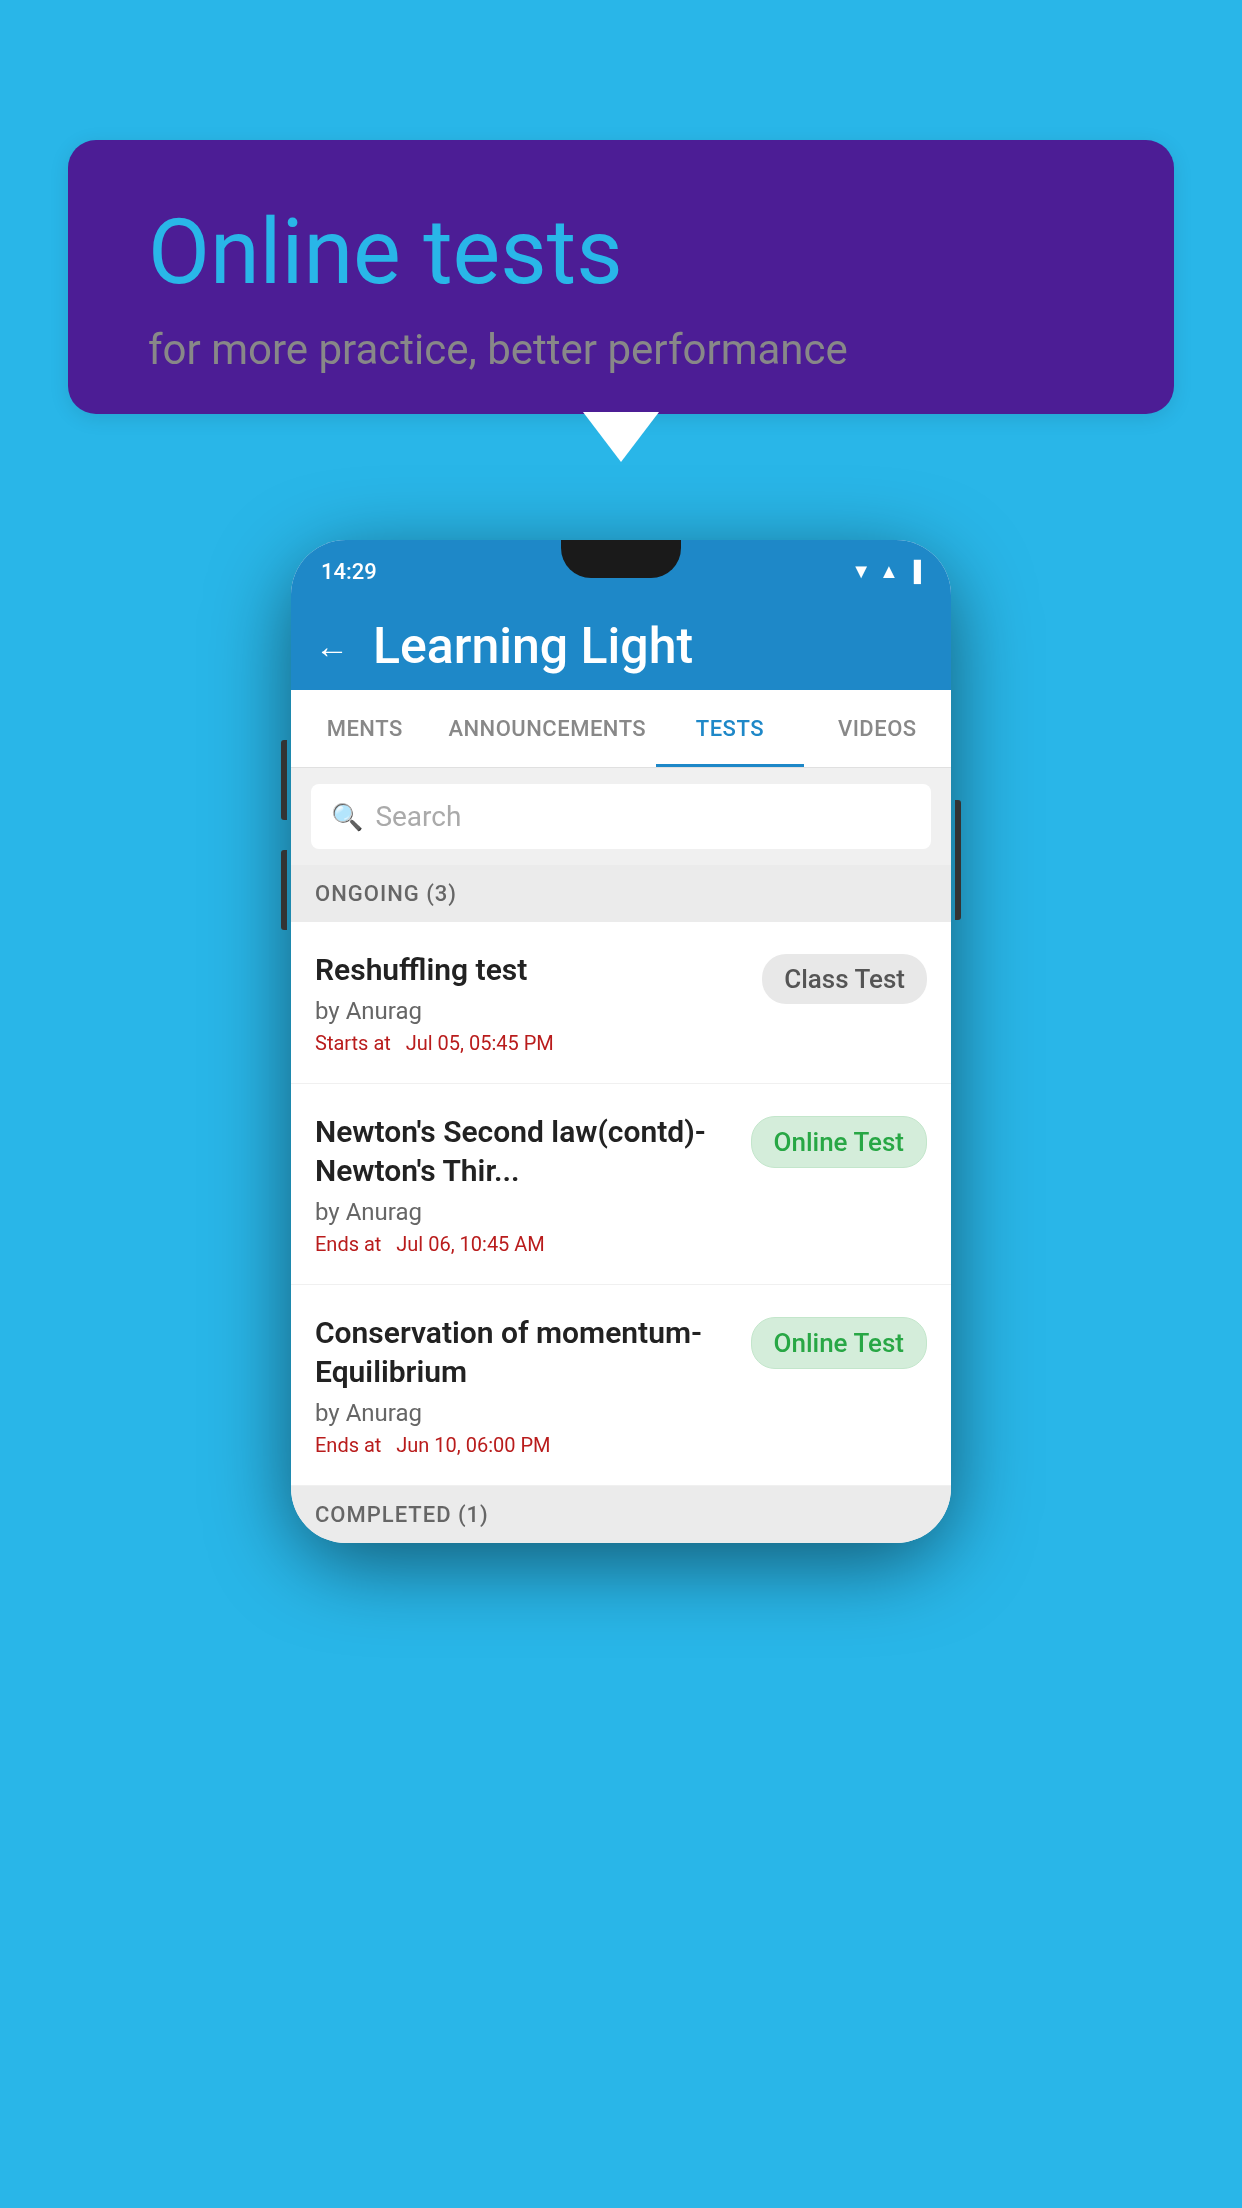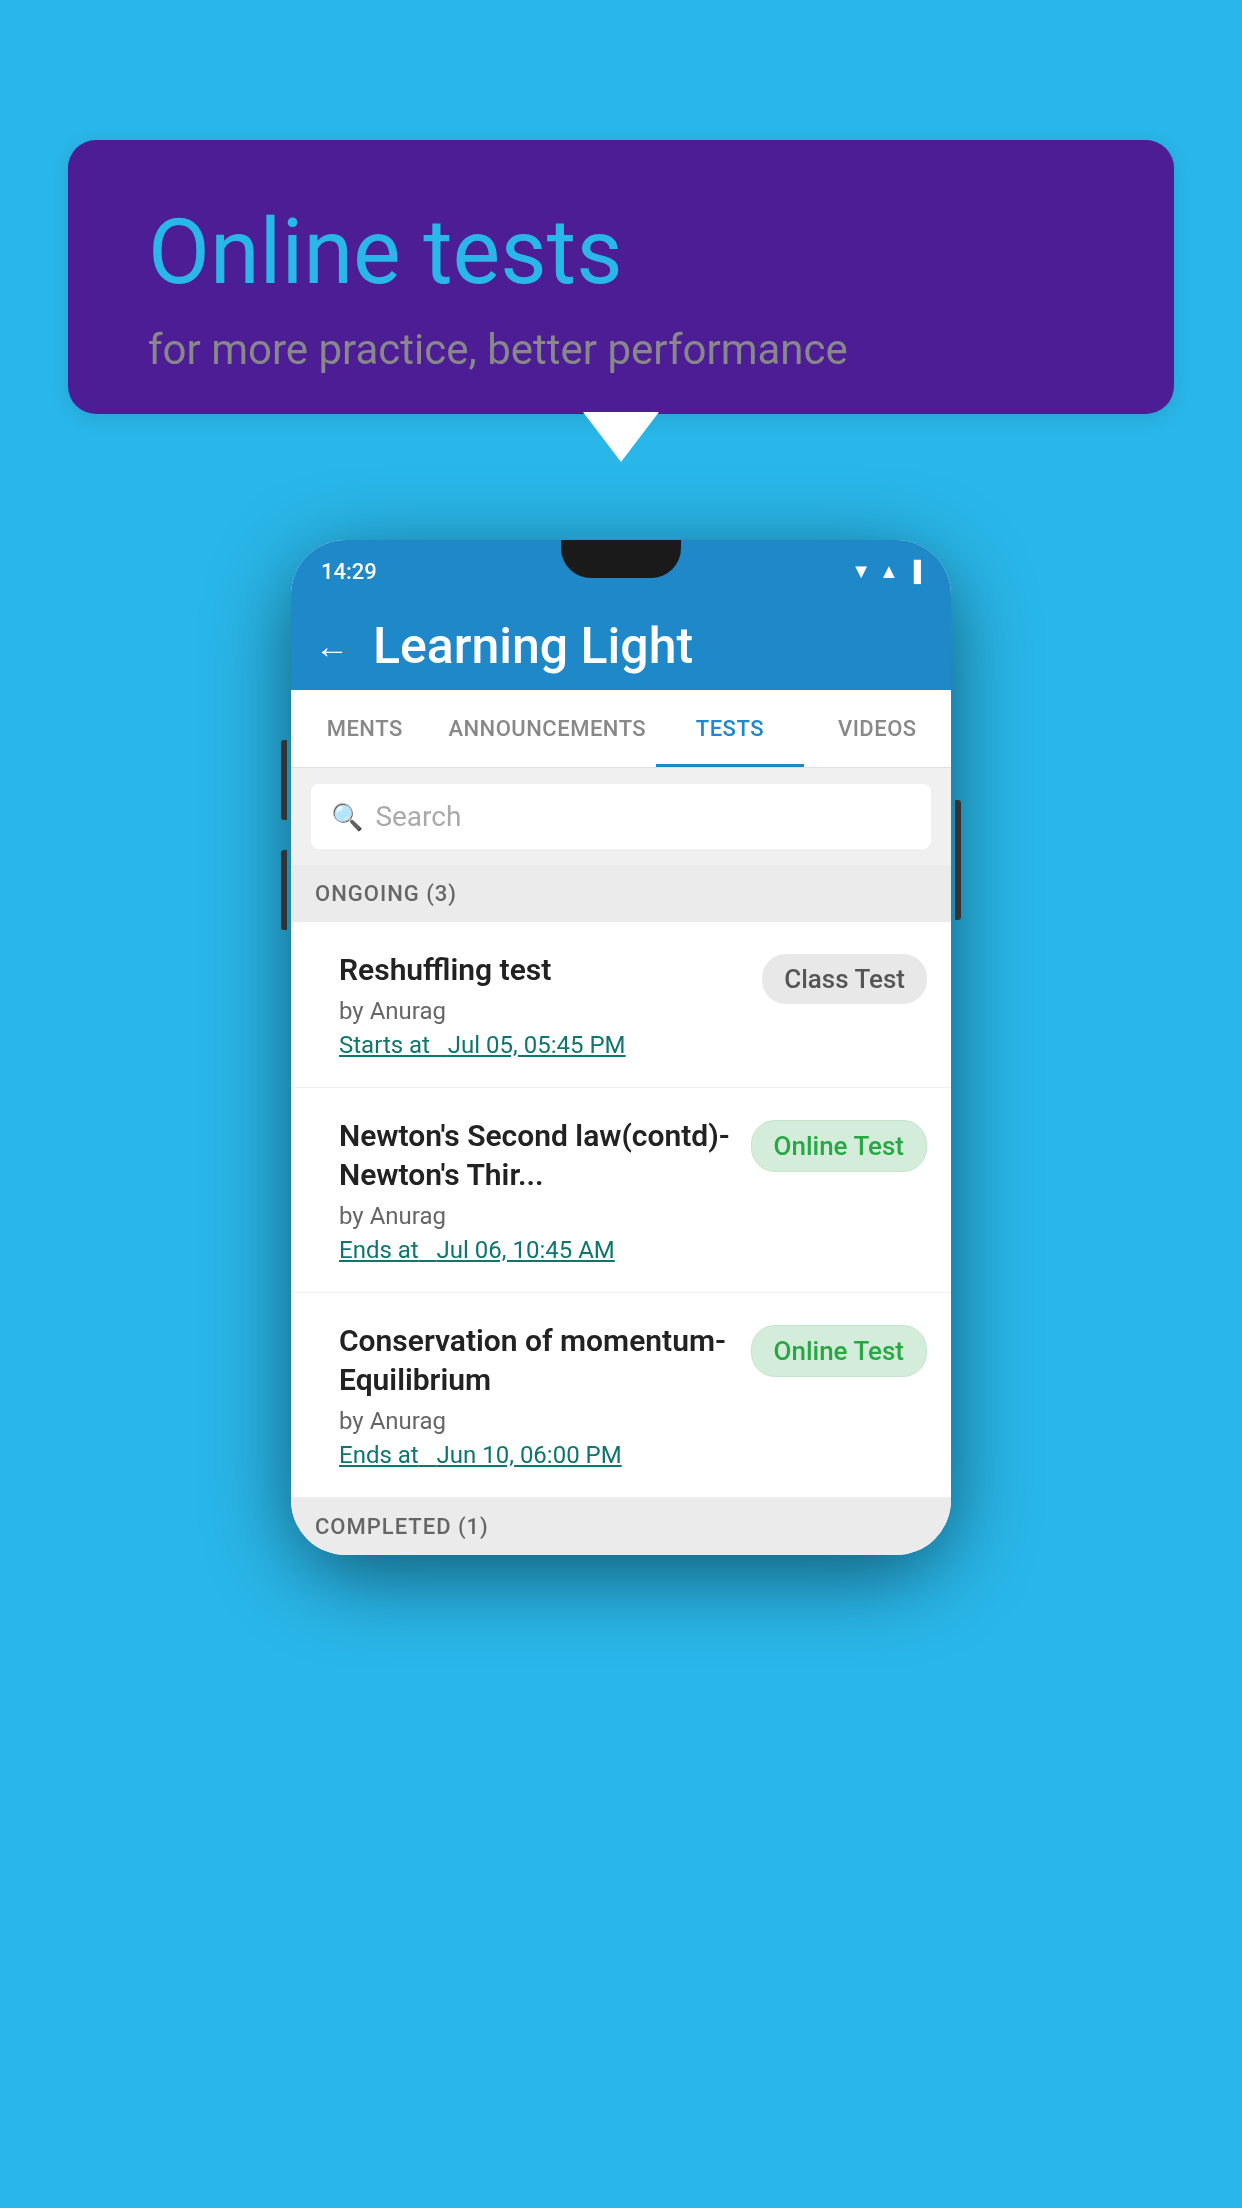--- a/index.html
+++ b/index.html
@@ -215,41 +215,39 @@
       padding: 28px 24px;
       border-bottom: 1px solid #f0f0f0;
       display: flex;
       justify-content: space-between;
       align-items: flex-start;
     }
 
     .test-info {
       flex: 1;
       padding-right: 16px;
-      margin-left: 24px;
     }
 
     .test-title {
       font-size: 30px;
       font-weight: 600;
       color: #222;
       margin-bottom: 8px;
       line-height: 1.3;
     }
 
     .test-author {
       font-size: 24px;
       color: #666;
       margin-bottom: 6px;
     }
 
     .test-time {
-      font-size: 24px;
-      color: #0f766e;
-      text-decoration: underline;
+      font-size: 20px;
+      color: #b91c1c;
     }
 
     .test-badge {
       border-radius: 24px;
       padding: 10px 22px;
       font-size: 26px;
       font-weight: 500;
       white-space: nowrap;
       align-self: flex-start;
       margin-top: 4px;

